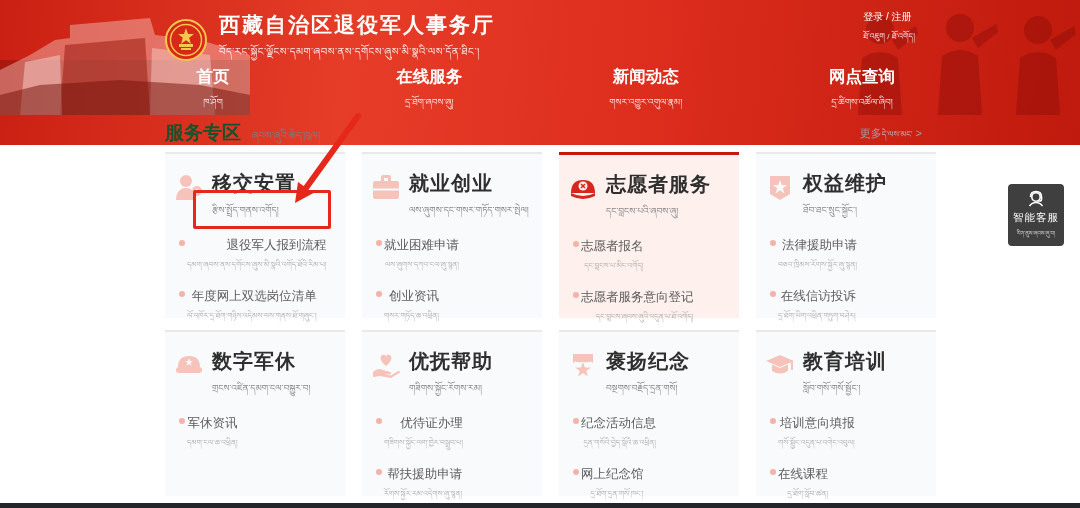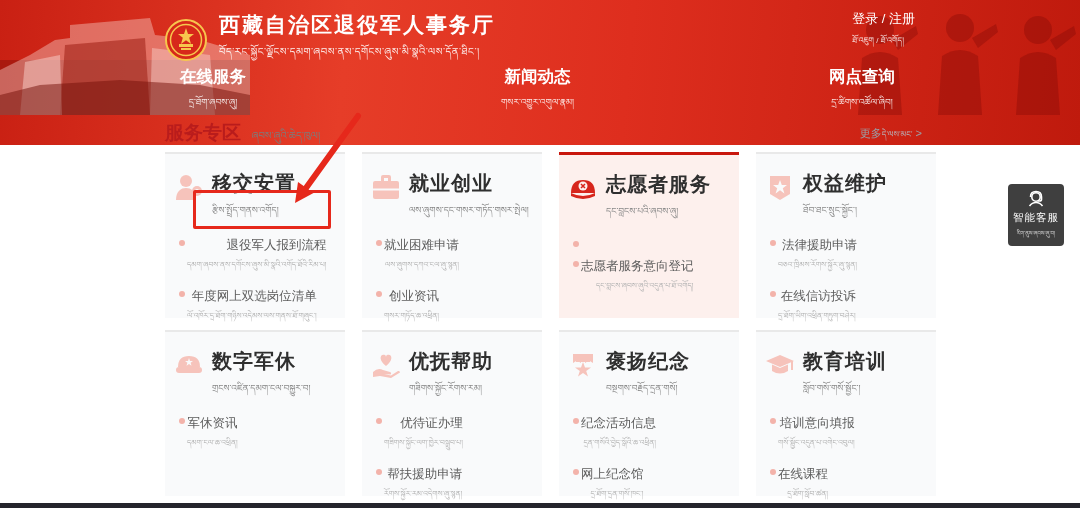--- a/index.html
+++ b/index.html
@@ -13,31 +13,31 @@
     overflow:hidden;
   }
   .palace-art { position:absolute; left:0; top:0; width:250px; height:115px; opacity:.85; }
   .soldiers-art { position:absolute; right:0; top:0; width:260px; height:115px; }
   .header-top { position:absolute; left:165px; top:12px; width:915px; height:48px; display:flex; align-items:flex-start; }
   .brand { display:flex; align-items:center; gap:12px; }
   .emblem { width:42px; height:42px; flex:0 0 auto; }
   .site-title { color:#fff; font-size:21px; font-weight:bold; letter-spacing:2px; line-height:1.2; }
   .site-title-tib { color:rgba(255,255,255,.92); font-size:10px; margin-top:3px; letter-spacing:.5px; }
   .login-box { position:absolute; right:165px; top:10px; text-align:left; }
-  .login-label { color:#fff; font-size:13px; }
+  .login-label { color:#fff; font-size:10px; }
   .login-tib { color:rgba(255,255,255,.85); font-size:8px; margin-top:3px; }
 
   .nav { position:absolute; left:165px; top:66px; width:745px; display:flex; justify-content:space-between; }
   .nav-item { width:96px; text-align:center; cursor:pointer; position:relative; padding-bottom:14px; }
   .nav-label { color:#fff; font-size:16.5px; font-weight:bold; }
   .nav-tib { color:rgba(255,255,255,.85); font-size:9px; margin-top:4px; }
 
   
   .section-head { position:absolute; left:165px; top:120px; width:771px; height:30px; }
-  .section-title { font-size:19px; font-weight:bold; color:#b91c1c; display:inline; }
+  .section-title { font-size:19px; font-weight:bold; color:#14532d; display:inline; }
   .section-title-tib { font-size:10px; color:#7c7c7c; margin-left:6px; }
   .more-link { position:absolute; right:14px; top:5px; font-size:11px; color:#9aa0a8; cursor:pointer; }
   .more-tib { font-size:8px; color:#b6bcc4; }
 
   
   .cards { position:absolute; left:165px; top:152px; width:771px; display:grid;
            grid-template-columns:repeat(4,180px); column-gap:17px; row-gap:12px; grid-auto-rows:166px; }
   .card { background:#f9fafb; border-top:2px solid #e9e9e9; padding:16px 8px 0 8px; position:relative; }
   .card.active { background:#fdf0ed; border-top:3px solid #c8170d; }
   .card-head { display:flex; gap:7px; margin-bottom:10px; }
@@ -107,20 +107,25 @@
     </div>
   </div>
 
   <div class="login-box">
     <div class="login-label">登录 / 注册</div>
     <div class="login-tib">ཐོ་འཇུག / ཐོ་འགོད།</div>
   </div>
 
   <div class="nav">
     <div class="nav-item">
+      <div class="nav-label">首页</div>
+      <div class="nav-tib">ཁ་ཤོག</div>
+
+    </div>
+    <div class="nav-item">
       <div class="nav-label">在线服务</div>
       <div class="nav-tib">དྲ་ཐོག་ཞབས་ཞུ།</div>
     </div>
     <div class="nav-item">
       <div class="nav-label">新闻动态</div>
       <div class="nav-tib">གསར་འགྱུར་འགུལ་རྣམ།</div>
     </div>
     <div class="nav-item">
       <div class="nav-label">网点查询</div>
       <div class="nav-tib">དྲ་ཚིགས་འཚོལ་ཞིབ།</div>
@@ -195,20 +200,22 @@
         <circle cx="16" cy="13" r="4.5" fill="#fdf0ed"></circle>
           <path d="M14 15 L18 11 M18 15 L14 11" stroke="currentColor" stroke-width="1.5"></path>
       </svg>
       <div>
         <div class="card-title">志愿者服务</div>
         <div class="card-tib">དང་བླངས་པའི་ཞབས་ཞུ།</div>
       </div>
     </div>
     <div class="link-row">
       <span class="bullet"></span>
+      <span><span class="link-label">志愿者报名</span>
+      <div class="link-tib">དང་བླངས་པ་མིང་འགོད།</div></span>
     </div>
     <div class="link-row">
       <span class="bullet"></span>
       <span><span class="link-label">志愿者服务意向登记</span>
       <div class="link-tib">དང་བླངས་ཞབས་ཞུའི་འདུན་པ་ཐོ་འགོད།</div></span>
     </div>
   </div>
 
   <div class="card">
     <div class="card-head">

